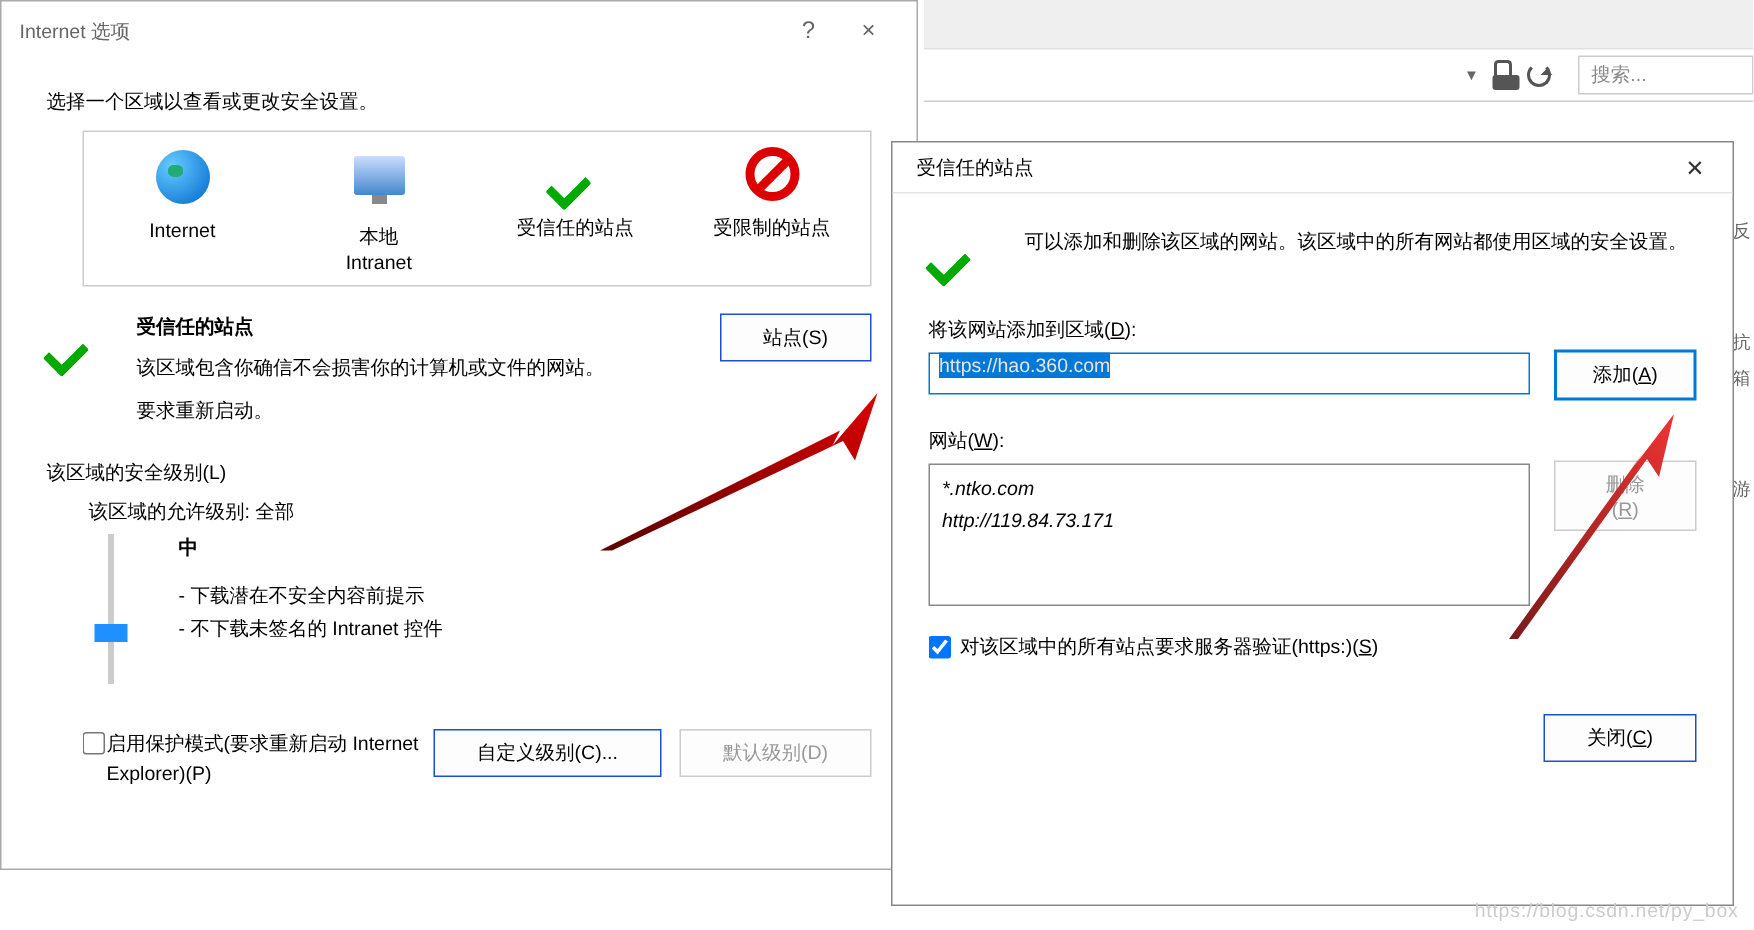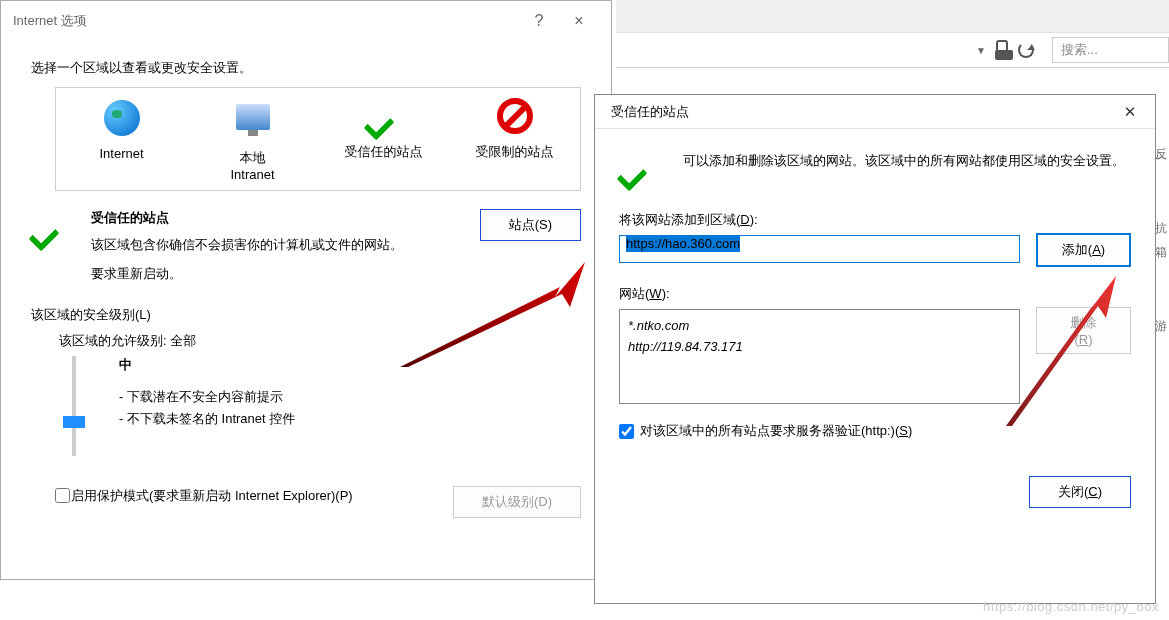--- a/index.html
+++ b/index.html
@@ -56,21 +56,21 @@
 .dlg2-title .t { flex: 1; }
 .dlg2-title .x { width: 30px; text-align: center; cursor: pointer; font-size: 15px; color: #333; }
 .body2 { padding: 20px 24px; }
 .intro { display: flex; margin-bottom: 26px; }
 .intro .check-ico { flex: 0 0 50px; }
 .intro .itxt { flex: 1; padding-left: 14px; line-height: 1.8; }
 .field-row { display: flex; gap: 16px; align-items: flex-start; margin-bottom: 18px; }
 .field-col { flex: 1; }
 .field-lbl { margin-bottom: 6px; }
 .url-input { width: 100%; height: 28px; border: 1px solid #0078d7; padding: 0 6px; background: #fff; }
-.url-input .sel { background: #0078d7; color: #000000; padding: 1px 0; }
+.url-input .sel { background: #0078d7; color: #e5e5e5; padding: 1px 0; }
 .btn-col { width: 95px; padding-top: 22px; }
 .add-btn { width: 95px; padding: 6px 0; border: 2px solid #0078d7; background: #fdfdfd; text-align: center; cursor: pointer; }
 .listbox { width: 100%; height: 95px; border: 1px solid #888; padding: 6px 8px; background: #fff; overflow: auto; }
 .listbox .item { line-height: 1.6; font-style: italic; }
 .chk-row { margin-top: 18px; display: flex; align-items: center; gap: 6px; }
 .chk-row input { width: 15px; height: 15px; }
 .close-row { text-align: right; margin-top: 36px; }
 
 
 .toolbar { position: absolute; left: 616px; top: 32px; right: 0; height: 36px; background: #fff; border-top: 1px solid #e0e0e0; border-bottom: 1px solid #ccc; display: flex; align-items: center; padding-left: 360px; }
@@ -174,20 +174,21 @@
         <div class="level">中</div>
         <div class="desc">- 下载潜在不安全内容前提示</div>
         <div class="desc">- 不下载未签名的 Intranet 控件</div>
       </div>
     </div>
 
     <div class="protect-row">
       <div class="cb"><input type="checkbox" style=""></div>
       <div class="plabel">启用保护模式(要求重新启动 Internet Explorer)(P)</div>
       <div class="pbtns">
+        <div class="btn">自定义级别(C)...</div>
         <div class="btn disabled">默认级别(D)</div>
       </div>
     </div>
   </div>
 </div>
 
 <div class="dlg2">
   <div class="dlg2-title">
     <span class="t">受信任的站点</span>
     <span class="x">✕</span>
@@ -227,21 +228,21 @@
       <div class="btn-col">
         <div class="btn disabled">
           <span>删除(</span><span class="underline-hint">R</span><span>)</span>
         </div>
       </div>
     </div>
 
     <div class="chk-row">
       <input type="checkbox" checked="" style="">
       <span>
-        <span>对该区域中的所有站点要求服务器验证(http:)(</span><span class="underline-hint">S</span><span>)</span>
+        <span>对该区域中的所有站点要求服务器验证(https:)(</span><span class="underline-hint">S</span><span>)</span>
       </span>
     </div>
 
     <div class="close-row">
       <div class="btn" style="min-width:95px">
         <span>关闭(</span><span class="underline-hint">C</span><span>)</span>
       </div>
     </div>
   </div>
 </div>

